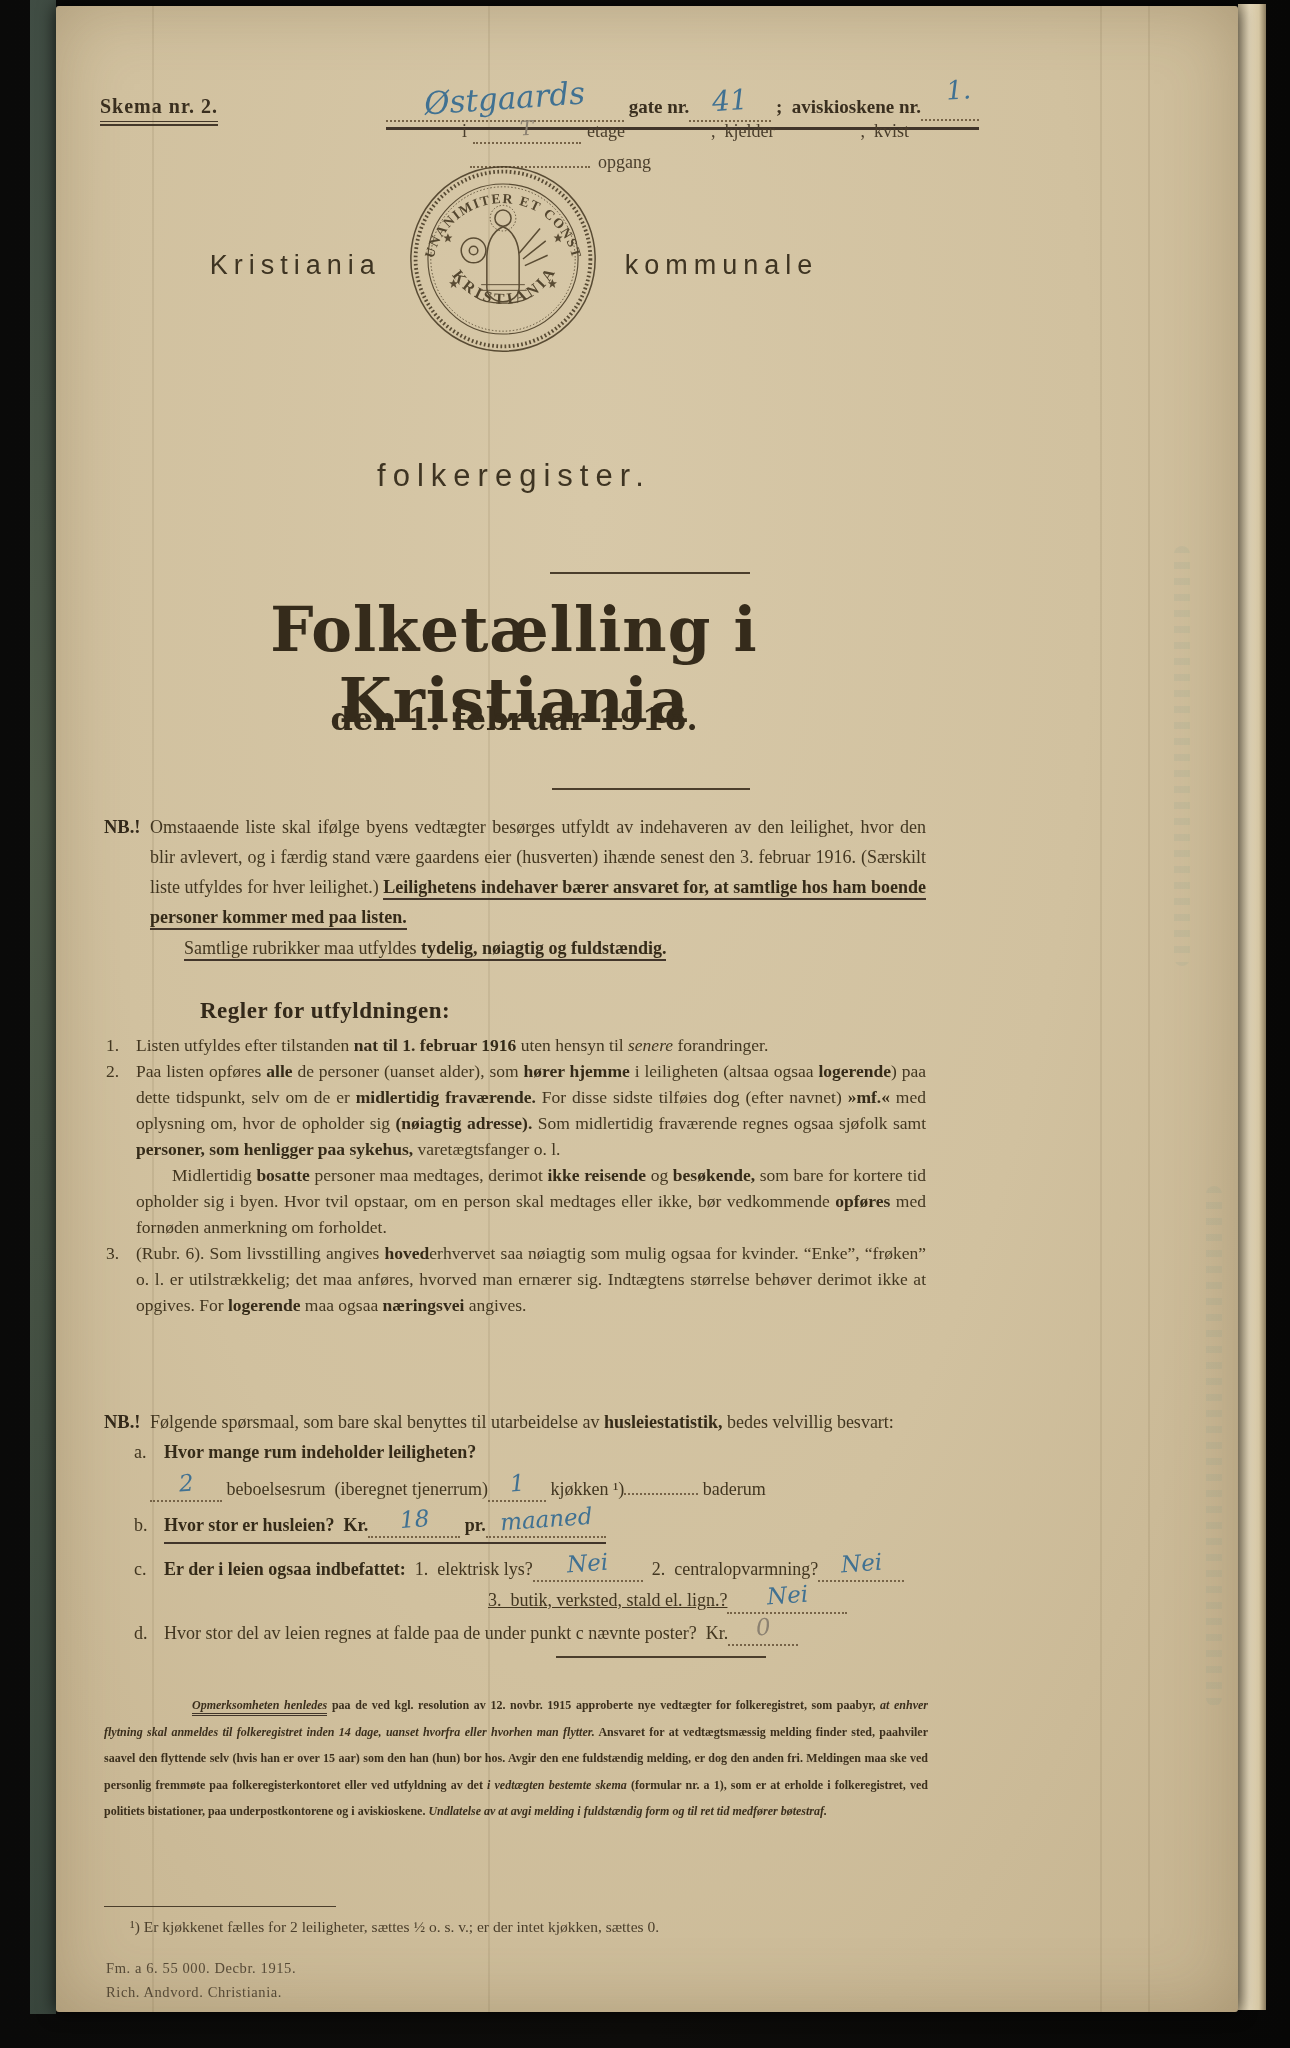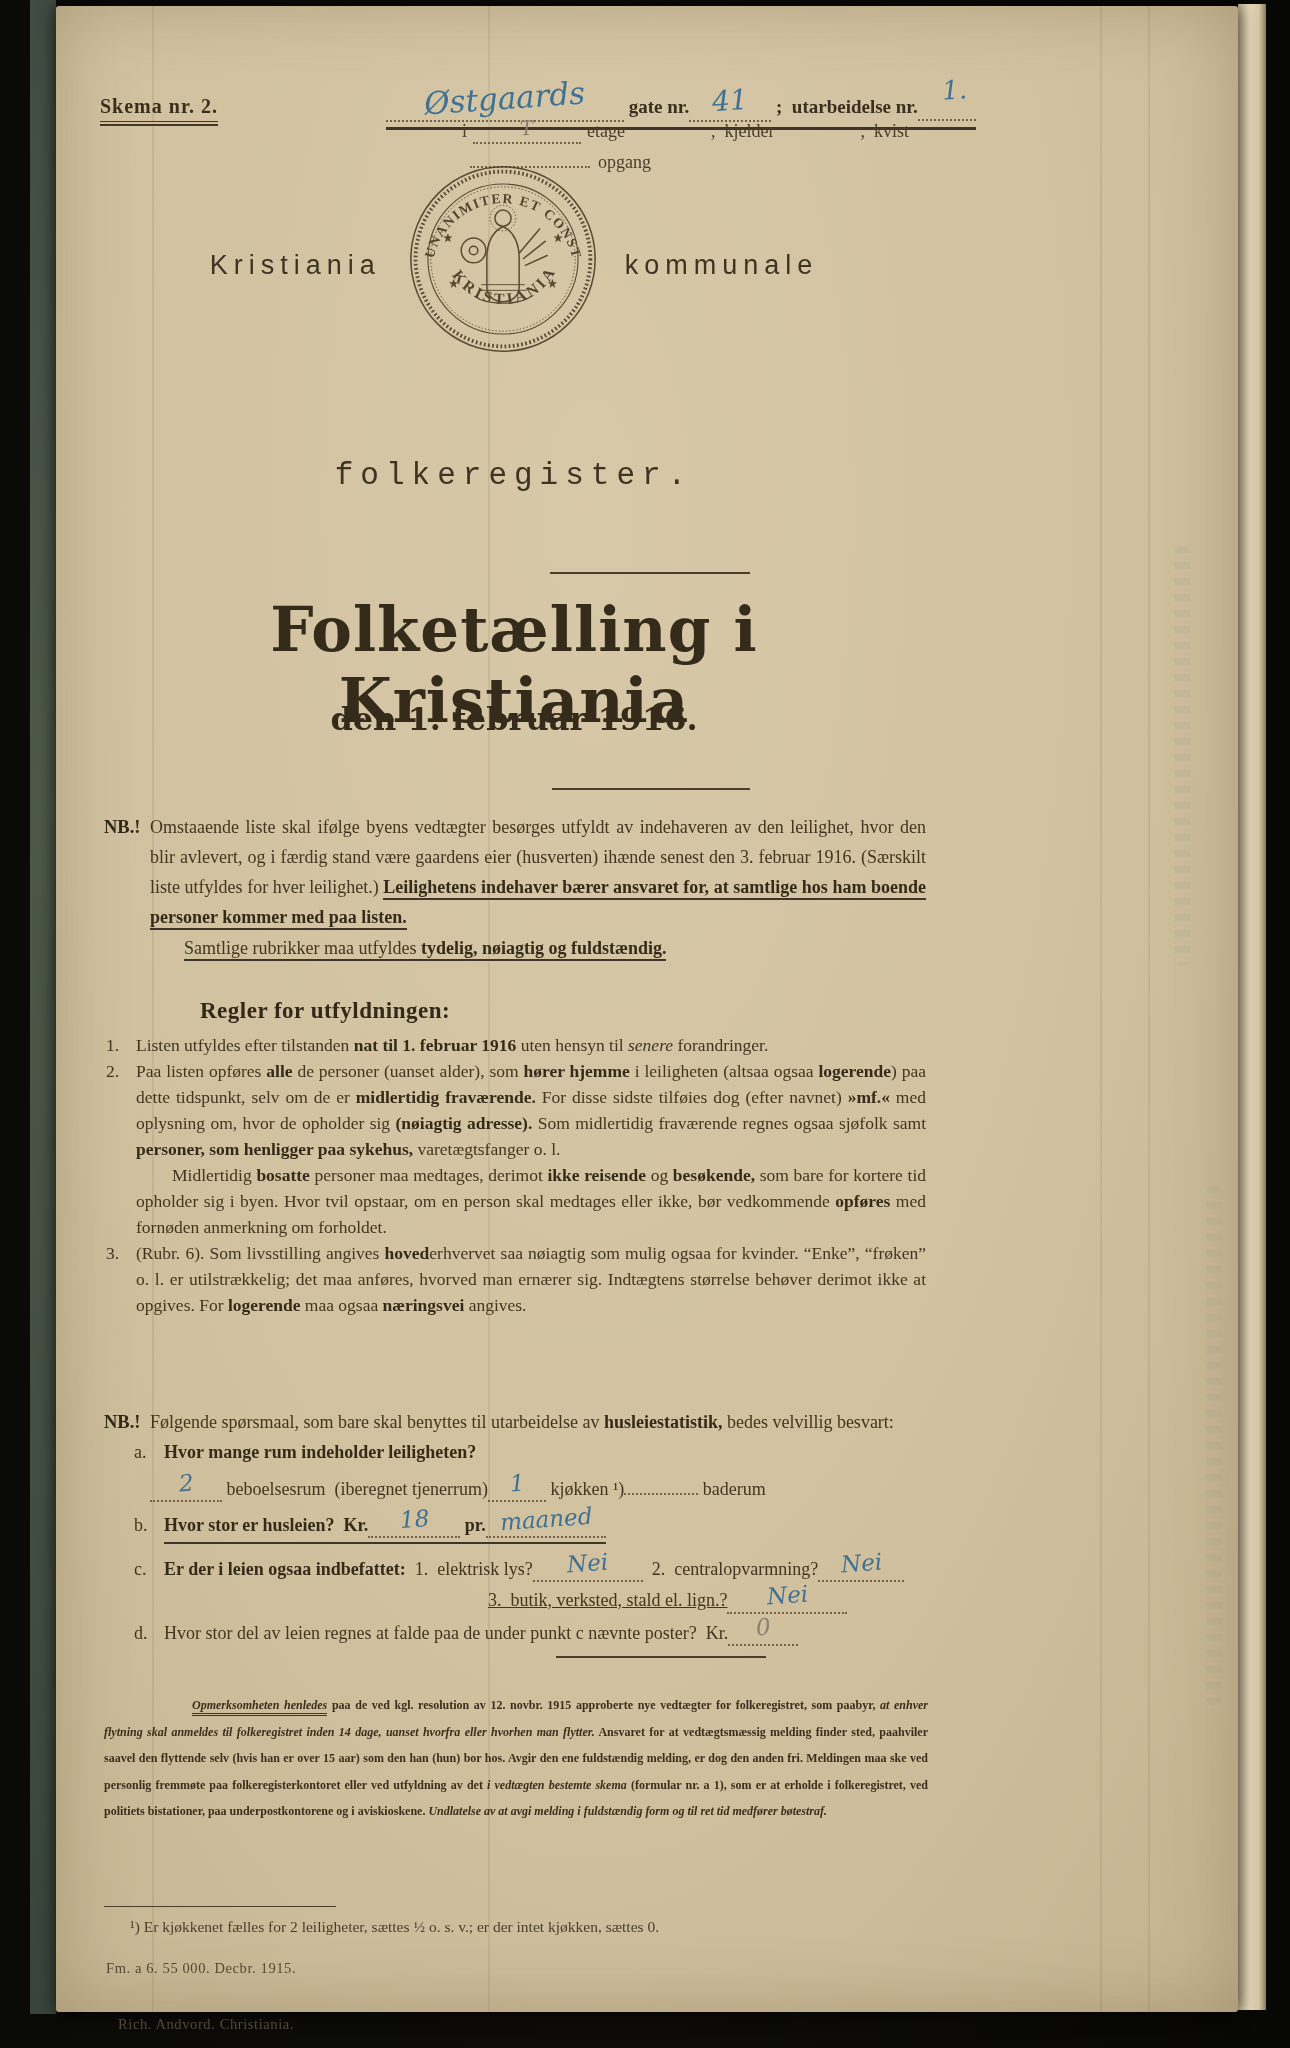--- a/index.html
+++ b/index.html
@@ -45,21 +45,21 @@
   .fill-opgang{width:120px;margin-right:8px;}
 
   
   .mast{left:14px;top:158px;width:820px;display:flex;justify-content:center;align-items:flex-start;}
   .mast-word{font-family:"Liberation Sans",sans-serif;font-size:27px;letter-spacing:6px;
     color:#3e3422;margin-top:86px;}
   .mast-word.l{margin-right:26px;}
   .mast-word.r{margin-left:26px;}
   .seal{opacity:.88;}
   .register{left:14px;top:452px;width:820px;text-align:center;
-    font-family:Liberation Mono, monospace;font-size:31px;letter-spacing:7px;color:#3e3422;}
+    font-family:Liberation Sans, sans-serif;font-size:31px;letter-spacing:7px;color:#3e3422;}
   .address{left:14px;top:518px;width:820px;text-align:center;font-size:19.5px;
     word-spacing:4px;color:#453a27;}
   .rule-sm{height:0;border-top:2px solid #4b3e2c;}
   .r-top{left:460px;top:566px;width:200px;}
   .r-mid{left:462px;top:782px;width:198px;}
 
   
   .title1{left:14px;top:588px;width:820px;text-align:center;font-family:"DejaVu Serif",serif;
     font-weight:bold;font-size:61px;letter-spacing:1px;color:#352b1b;}
   .title2{left:14px;top:694px;width:820px;text-align:center;font-family:"DejaVu Serif",serif;
@@ -101,21 +101,21 @@
 
   .closing{left:14px;top:1686px;width:824px;position:absolute;font-size:12px;line-height:26.5px;
     text-align:justify;font-weight:600;color:#3b2f1d;}
   .closing .lead{font-style:italic;border-bottom:3px double #41352a;padding-bottom:1px;}
   .closing i{font-weight:600;}
   .indent1{display:inline-block;width:88px;}
   .fn-rule{left:14px;top:1900px;width:232px;border-top:1.5px solid #4b3e2c;}
   .footnote{left:40px;top:1912px;width:760px;font-size:15.5px;color:#4a3e2b;}
   .imprint{font-size:14.5px;color:#554936;letter-spacing:.6px;}
   .imp1{left:16px;top:1954px;}
-  .imp2{left:28px;top:1978px;margin-top:32px;}
+  .imp2{left:16px;top:1978px;}
 </style>
 </head>
 <body>
 
 <div class="scan">
   <div class="edge-green"></div>
   <div class="pages-edge"></div>
 
   <div class="paper">
     <div class="fold" style="left:96px"></div>
@@ -126,21 +126,21 @@
     <div class="bleed" style="left:1150px;top:1180px;height:520px"></div>
 
     <div class="content">
 
       <div class="abs hdr1">
         <span class="u-outer"><span class="u-inner skema">Skema nr. 2.</span></span>
         <span class="hdr-right">
             <span class="fill fill-street"><span class="hw hw-street">Østgaards</span></span>
             <span class="lbl"> gate nr.</span>
             <span class="fill fill-no"><span class="hw hw-no">41</span></span>
-            <span class="lbl"> ;  utarbeidelse nr.</span>
+            <span class="lbl"> ;  aviskioskene nr.</span>
             <span class="fill fill-pl"><span class="hw hw-pl">1.</span></span>
           </span>
       </div>
 
       <div class="abs hdr2">
         <span>i</span>
         <span class="fill fill-floor"><span class="hw hw-floor pencil">T</span></span>
         <span>etage</span>
         <span class="sp">,  kjelder</span>
         <span class="sp">,  kvist</span>

